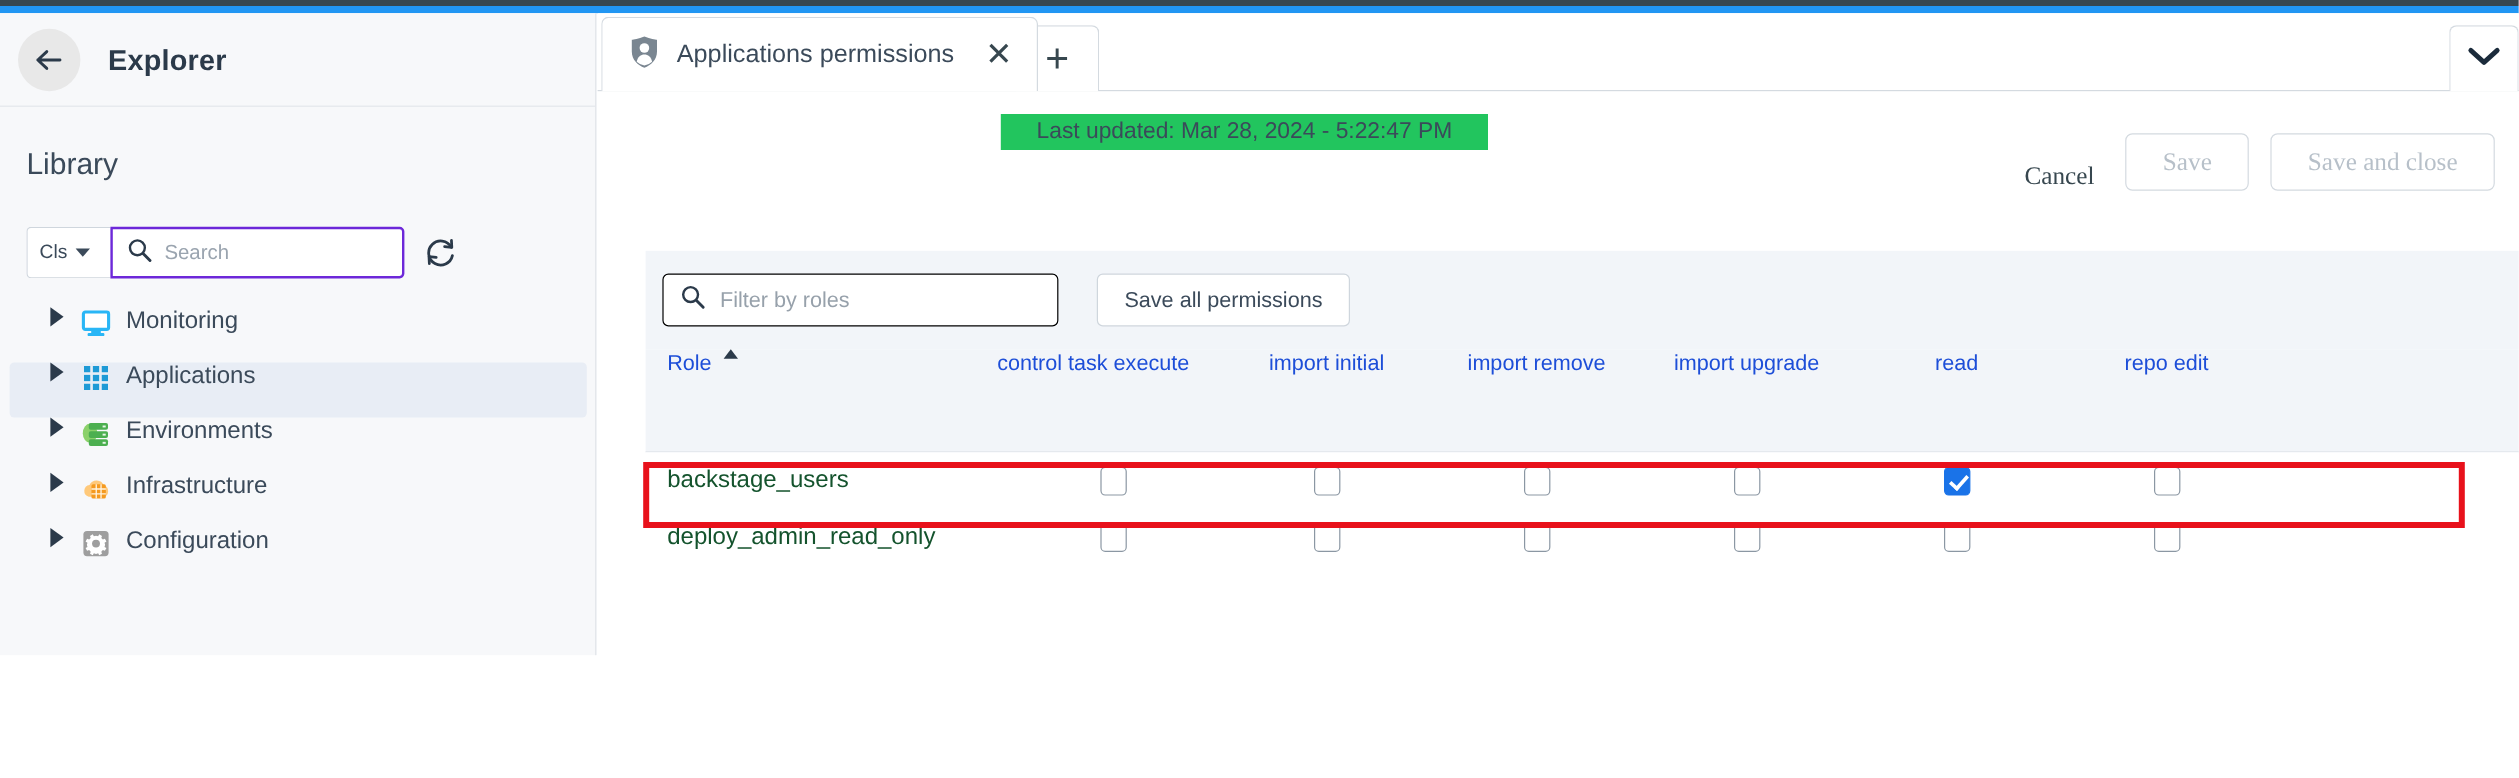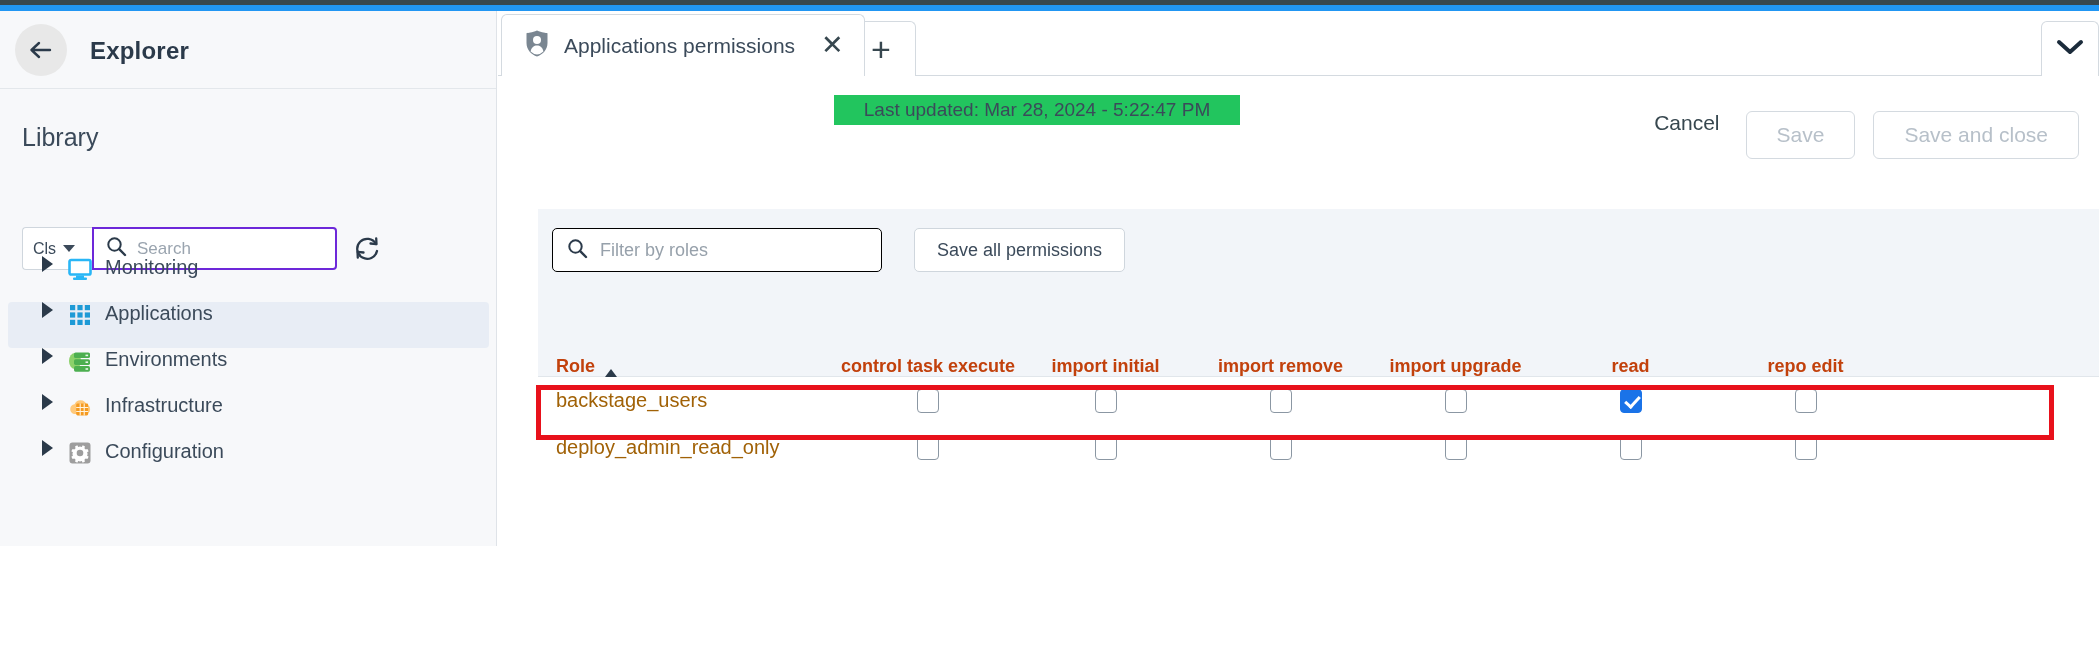--- a/index.html
+++ b/index.html
@@ -30,21 +30,21 @@
   .sb-title {
     position:absolute; left:90px; top:26px;
     font-size:24px; font-weight:bold; color:#2b3a4a; letter-spacing:.2px;
   }
   .sb-library {
     position:absolute; left:22px; top:112px;
     font-size:25px; color:#3b4a5a; font-weight:400;
   }
 
   
-  .search-row { position:absolute; left:22px; top:178px; width:450px; height:43px;margin-top:38px; }
+  .search-row { position:absolute; left:22px; top:178px; width:450px; height:43px; }
   .cls-select {
     position:absolute; left:0; top:0; width:70px; height:43px;
     border:1px solid #cfd6dd; border-right:none; border-radius:4px 0 0 4px;
     background:#fff; display:flex; align-items:center; gap:7px; padding-left:10px;
     cursor:pointer;
   }
   .cls-select .lbl { font-size:16px; color:#3b4a5a; }
   .caret-down { width:0;height:0;border-left:6px solid transparent;border-right:6px solid transparent;border-top:7px solid #3b4a5a; }
   .search-box {
     position:absolute; left:70px; top:0; width:245px; height:43px;
@@ -99,21 +99,21 @@
     background:#fff; border:1px solid #d4dae0; border-bottom:none; border-radius:6px 6px 0 0;
     display:flex; align-items:center; justify-content:center; cursor:pointer;
   }
 
   
   .lastupd {
     position:absolute; left:336px; top:84px; width:406px; height:30px;
     background:#22c55e; display:flex; align-items:center; justify-content:center;
     font-size:19px; color:#3b4a5a;
   }
-  .actionbar { position:absolute; right:20px; top:100px; display:flex; align-items:flex-start; gap:18px; }
+  .actionbar { position:absolute; right:20px; top:100px; display:flex; align-items:flex-end; gap:18px;font-family:Liberation Serif, serif; }
   .btn-link { font-size:21px; color:#37474f; cursor:pointer; padding:0 8px; }
   .btn {
     height:48px; padding:0 30px; border:1px solid #d4dae0; border-radius:6px;
     background:#fff; font-size:21px; color:#b7c0c9; display:flex; align-items:center;
     justify-content:center; cursor:default;
   }
 
   
   .filterband {
     position:absolute; left:40px; top:198px; width:1561px; height:82px; background:#f2f5f9;
@@ -129,31 +129,31 @@
     background:#fff; border:1px solid #cfd6dd; border-radius:5px;
     display:flex; align-items:center; font-size:18px; color:#3b4a5a; cursor:pointer;
   }
 
   
   .table { position:absolute; left:40px; top:280px; width:1561px; }
   .thead {
     position:relative; height:86px; background:#f2f5f9; border-bottom:1px solid #e1e6eb;
   }
   .th {
-    position:absolute; top:0; height:86px; display:flex; align-items:flex-end;
-    justify-content:center; text-align:center; font-size:18px; font-weight:bold;
-    color:#c2410c; line-height:1.25;
+    position:absolute; top:0; height:86px; display:flex; align-items:flex-start;
+    justify-content:center; text-align:center; font-size:18px; font-weight:normal;
+    color:#1d4ed8; line-height:1.25;
   }
   .th.role { justify-content:flex-start; padding-left:18px; gap:10px; cursor:pointer; }
   .sort-asc { width:0;height:0;border-left:6px solid transparent;border-right:6px solid transparent;border-bottom:8px solid #2b3a4a; }
 
   .trow { position:relative; height:47px; background:#fff; }
   .trow .cellname {
     position:absolute; left:18px; top:0; height:47px; display:flex; align-items:center;
-    font-size:20px; color:#a16207;
+    font-size:20px; color:#14532d;
   }
   .cbcell { position:absolute; top:0; height:47px; display:flex; align-items:center; justify-content:center; }
   .cb {
     width:22px; height:24px; border:1px solid #8b97a3; border-radius:4px; background:#fff; cursor:pointer;
   }
   .cb.checked {
     background:#1a73e8; border-color:#1a73e8; position:relative;
   }
   .cb.checked::after {
     content:""; position:absolute; left:7px; top:3px; width:6px; height:12px;
@@ -359,21 +359,21 @@
       <div class="clear-btn">Save all permissions</div>
     </div>
 
     <div class="table">
 
       <div class="thead">
         <div class="th role" style="left:0; width:300px;">
           <span>Role</span>
           <span class="sort-asc"></span>
         </div>
-        <div class="th" style="left:300px; width:180px;">control task execute</div>
+        <div class="th" style="left:283px; width:180px;">control task execute</div>
         <div class="th" style="left:480px; width:175px;">import initial</div>
         <div class="th" style="left:655px; width:175px;">import remove</div>
         <div class="th" style="left:830px; width:175px;">import upgrade</div>
         <div class="th" style="left:1005px; width:175px;">read</div>
         <div class="th" style="left:1180px; width:175px;">repo edit</div>
       </div>
 
       <div class="trow">
         <div class="cellname">backstage_users</div>
         <div class="cbcell" style="left:300px; width:180px;">

